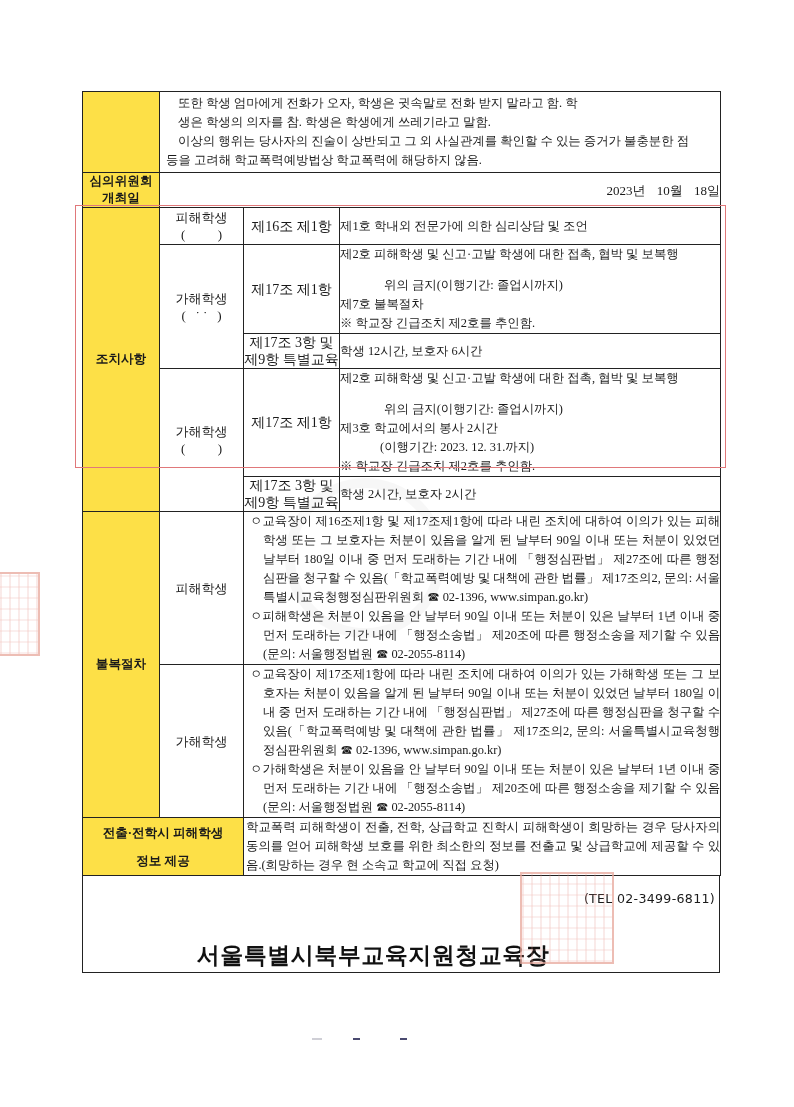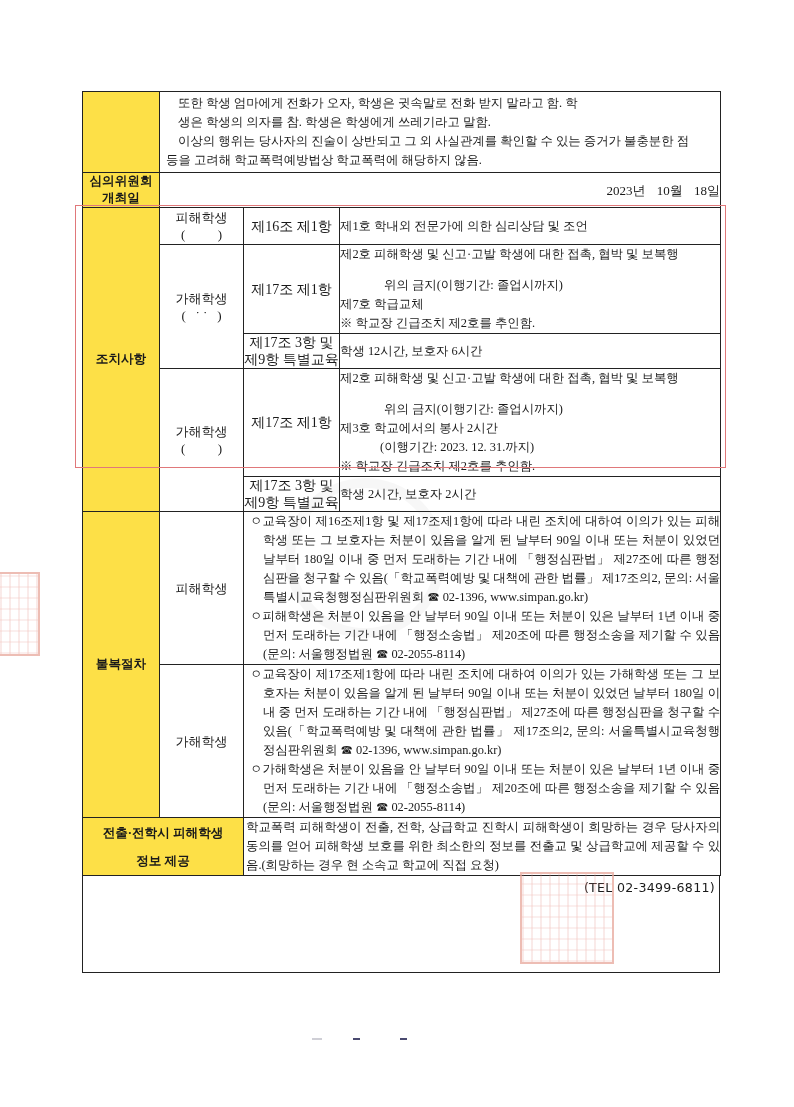--- a/index.html
+++ b/index.html
@@ -11,21 +11,21 @@
   td.lbl { background:#fde047; text-align:center; font-weight:bold; font-size:12.6px; line-height:17px; }
   td.sub { text-align:center; font-size:13px; line-height:17px; }
   td.art { text-align:center; font-size:14px; line-height:19px; }
   td.txt { padding:1px 4px 1px 6px; text-align:justify; }
   .p { margin:0; }
   .ind { padding-left:44px; display:block;margin-top:12px; }
   .ind2 { padding-left:40px; display:block; }
   .bul { display:block; padding-left:13px; text-indent:-13px; text-align:justify; }
   .date-cell { text-align:right; font-size:13px; height:30px; word-spacing:8px; }
   .footer { height:96px; position:relative; border:1px solid #222; border-top:none; }
-  .tel { position:absolute; right:4px; top:4px; font-size:12.6px; letter-spacing:0.3px; }
+  .tel { position:absolute; right:4px; top:15px; font-size:12.6px; letter-spacing:0.3px; }
   .fdate { position:absolute; left:0; right:0; top:28px; text-align:center; font-size:24px; font-weight:bold; word-spacing:10px; color:#222; }
   .issuer { position:absolute; left:0; right:56px; top:64px; text-align:center; font-size:23px; font-weight:bold; color:#111; letter-spacing:0.5px; }
   .highlight { position:absolute; left:75px; top:205px; width:649px; height:261px; border:1.5px solid #e0787a; pointer-events:none; }
   .stamp { position:absolute; border:2px solid #e7a79c; opacity:0.75; background:
           repeating-linear-gradient(90deg, rgba(230,150,140,0.25) 0 2px, transparent 2px 9px),
           repeating-linear-gradient(0deg, rgba(230,150,140,0.2) 0 2px, transparent 2px 11px); }
   .stamp1 { left:0px; top:572px; width:38px; height:80px; border-left:none; }
   .stamp2 { left:520px; top:872px; width:90px; height:88px; }
   .marks { position:absolute; top:1036px; left:0; width:794px; height:6px; }
   .mk { position:absolute; height:1.5px; top:2px; }
@@ -77,21 +77,21 @@
 
     <tr>
       <td rowspan="2" class="sub">
         <span style="display:block">가해학생</span>
         <span style="display:block; white-space:pre">(   ˙ ˙   )</span>
       </td>
       <td class="art">제17조 제1항</td>
       <td class="txt">
         <span style="display:block">제2호 피해학생 및 신고·고발 학생에 대한 접촉, 협박 및 보복행</span>
         <span class="ind">위의 금지(이행기간: 졸업시까지)</span>
-        <span style="display:block">제7호 학급교체</span>
+        <span style="display:block">제7호 불복절차</span>
         <span style="display:block">※ 학교장 긴급조치 제2호를 추인함.</span>
       </td>
     </tr>
     <tr>
       <td class="art" style="line-height:17px;">
         <span style="display:block">제17조 3항 및</span>
         <span style="display:block">제9항 특별교육</span>
       </td>
       <td class="txt">학생 12시간, 보호자 6시간</td>
     </tr>
@@ -140,20 +140,21 @@
         <span style="display:block">전출·전학시 피해학생</span>
         <span style="display:block">정보 제공</span>
       </td>
       <td colspan="2" class="txt" style="padding-left:2px;">학교폭력 피해학생이 전출, 전학, 상급학교 진학시 피해학생이 희망하는 경우 당사자의 동의를 얻어 피해학생 보호를 위한 최소한의 정보를 전출교 및 상급학교에 제공할 수 있음.(희망하는 경우 현 소속교 학교에 직접 요청)</td>
     </tr>
   </tbody>
     </table>
 
   <div class="footer">
     <span class="tel">(TEL 02-3499-6811)</span>
+    <div class="issuer">서울특별시북부교육지원청교육장</div>
   </div>
 </div>
 
 <div class="highlight"></div>
 <div class="stamp stamp2"></div>
 
 <div class="marks">
   <span class="mk" style="left:312px; width:10px; background:#cfcfd6;"></span>
   <span class="mk" style="left:353px; width:7px; background:#4a4a70;"></span>
   <span class="mk" style="left:400px; width:7px; background:#4a4a70;"></span>

